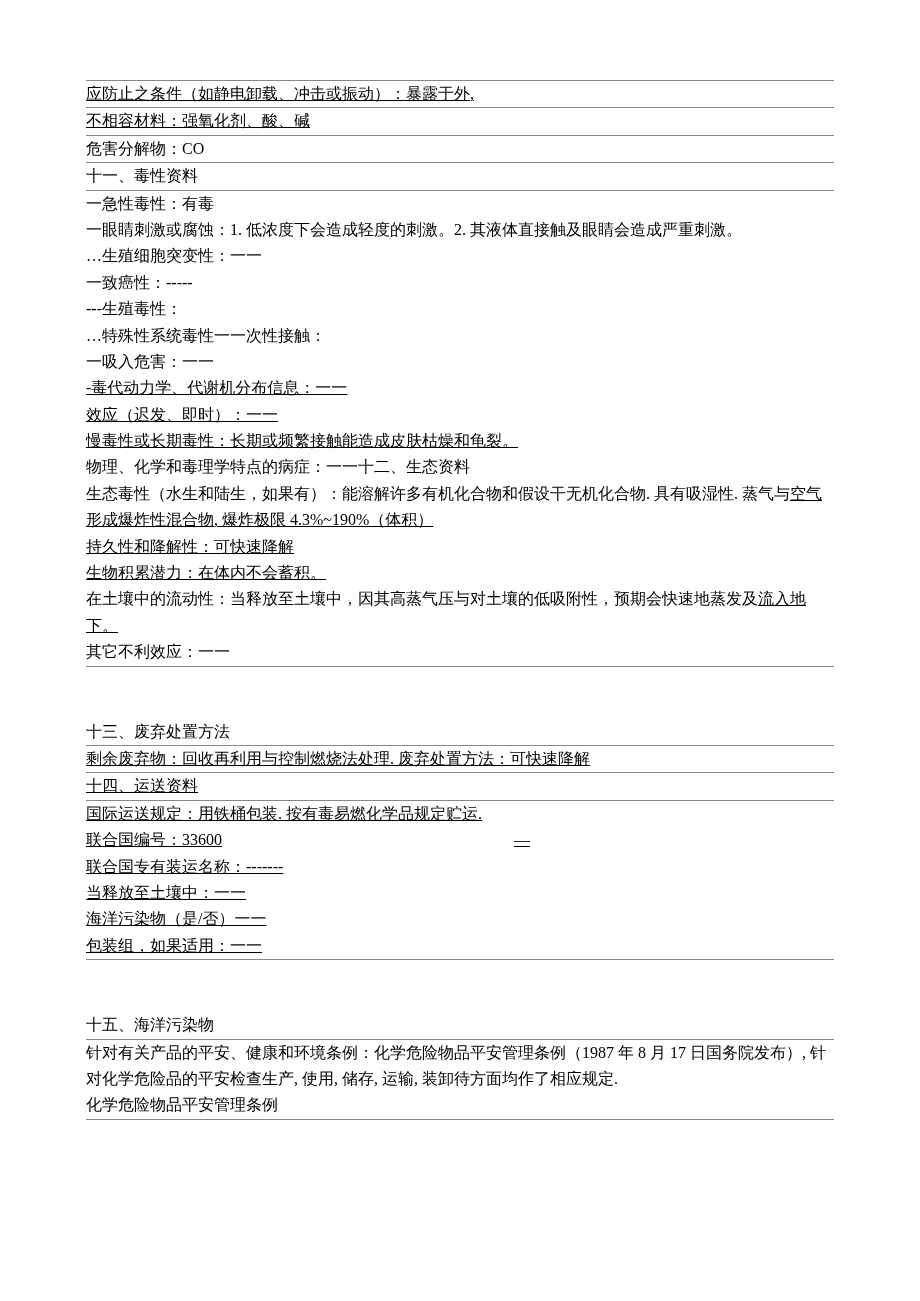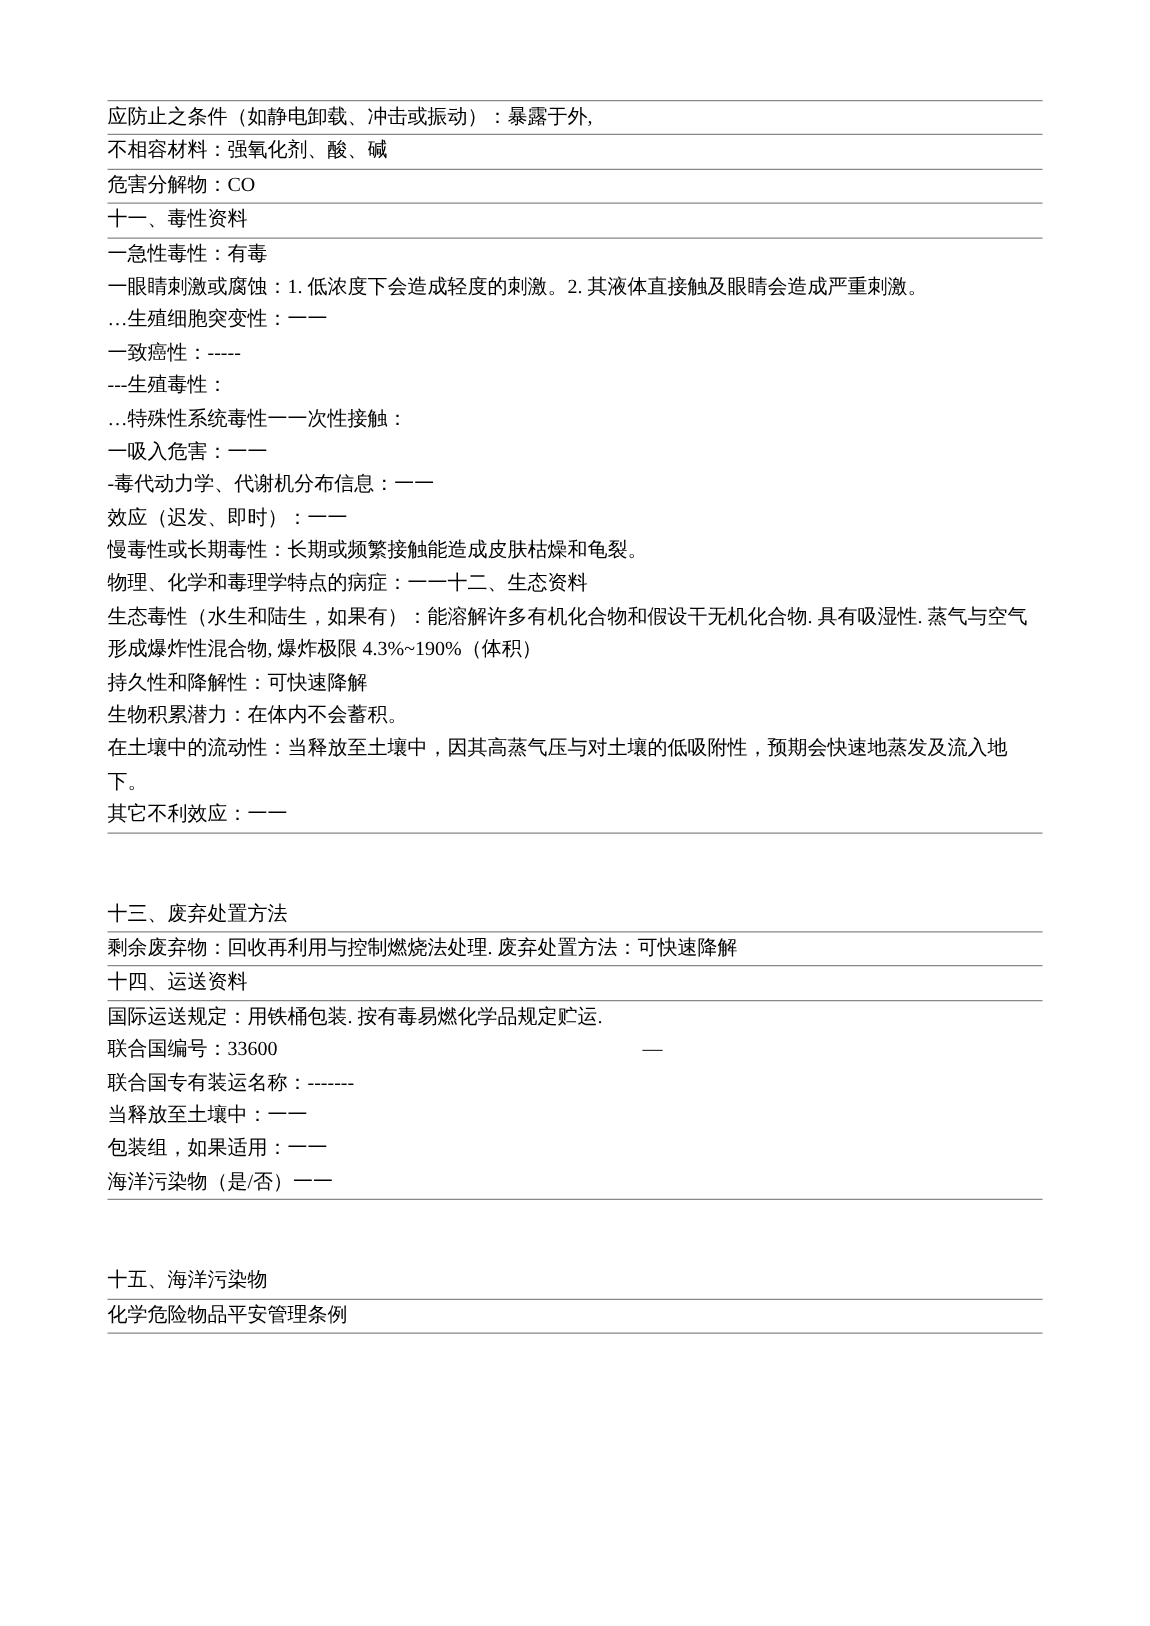--- a/index.html
+++ b/index.html
@@ -13,20 +13,21 @@
   }
   .page {
     padding: 80px 86px 40px 86px;
     box-sizing: border-box;
   }
   .line {
     line-height: 1.65;
     white-space: pre-wrap;
   }
   .underline {
+    text-decoration: underline;
     text-decoration-thickness: 1px;
   }
   .hr {
     border: none;
     border-top: 1px solid #888;
     margin: 0;
   }
   .spacer {
     height: 26px;
   }
@@ -67,23 +68,24 @@
       <div class="line"><span>十三、废弃处置方法</span></div>
       <hr class="hr">
       <div class="line"><span class="underline">剩余废弃物：回收再利用与控制燃烧法处理. 废弃处置方法：可快速降解</span></div>
       <hr class="hr">
       <div class="line"><span class="underline">十四、运送资料</span></div>
       <hr class="hr">
       <div class="line"><span class="underline">国际运送规定：用铁桶包装. 按有毒易燃化学品规定贮运.</span></div>
       <div class="line"><span class="underline">联合国编号：33600</span><span>                                                                         </span><span class="underline">—</span></div>
       <div class="line"><span class="underline">联合国专有装运名称：-------</span></div>
       <div class="line"><span class="underline">当释放至土壤中：一一</span></div>
+      <div class="line"><span class="underline">海洋污染物（是/否）一一</span></div>
       <div class="line"><span class="underline">包装组，如果适用：一一</span></div>
-      <div class="line"><span class="underline">海洋污染物（是/否）一一</span></div>
       <hr class="hr">
       <div class="spacer"></div>
       <div class="spacer"></div>
       <div class="line"><span>十五、海洋污染物</span></div>
       <hr class="hr">
+      <div class="line"><span>针对有关产品的平安、健康和环境条例：化学危险物品平安管理条例（1987 年 8 月 17 日国务院发布）, 针对化学危险品的平安检查生产, 使用, 储存, 运输, 装卸待方面均作了相应规定.</span></div>
       <div class="line"><span>化学危险物品平安管理条例</span></div>
       <hr class="hr">
     </div>
 </div>
 
 </body></html>

